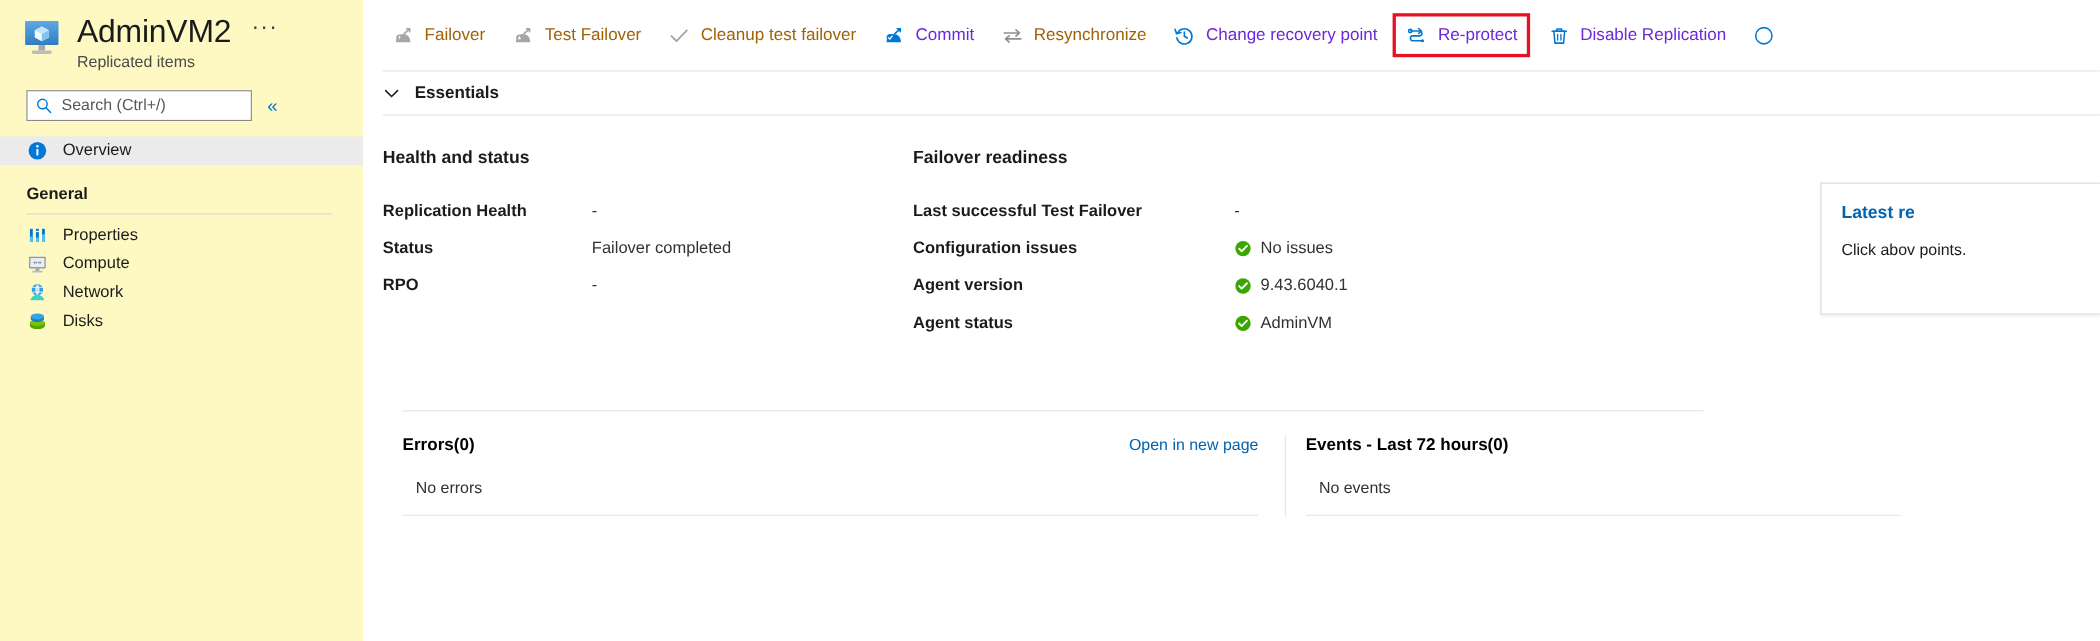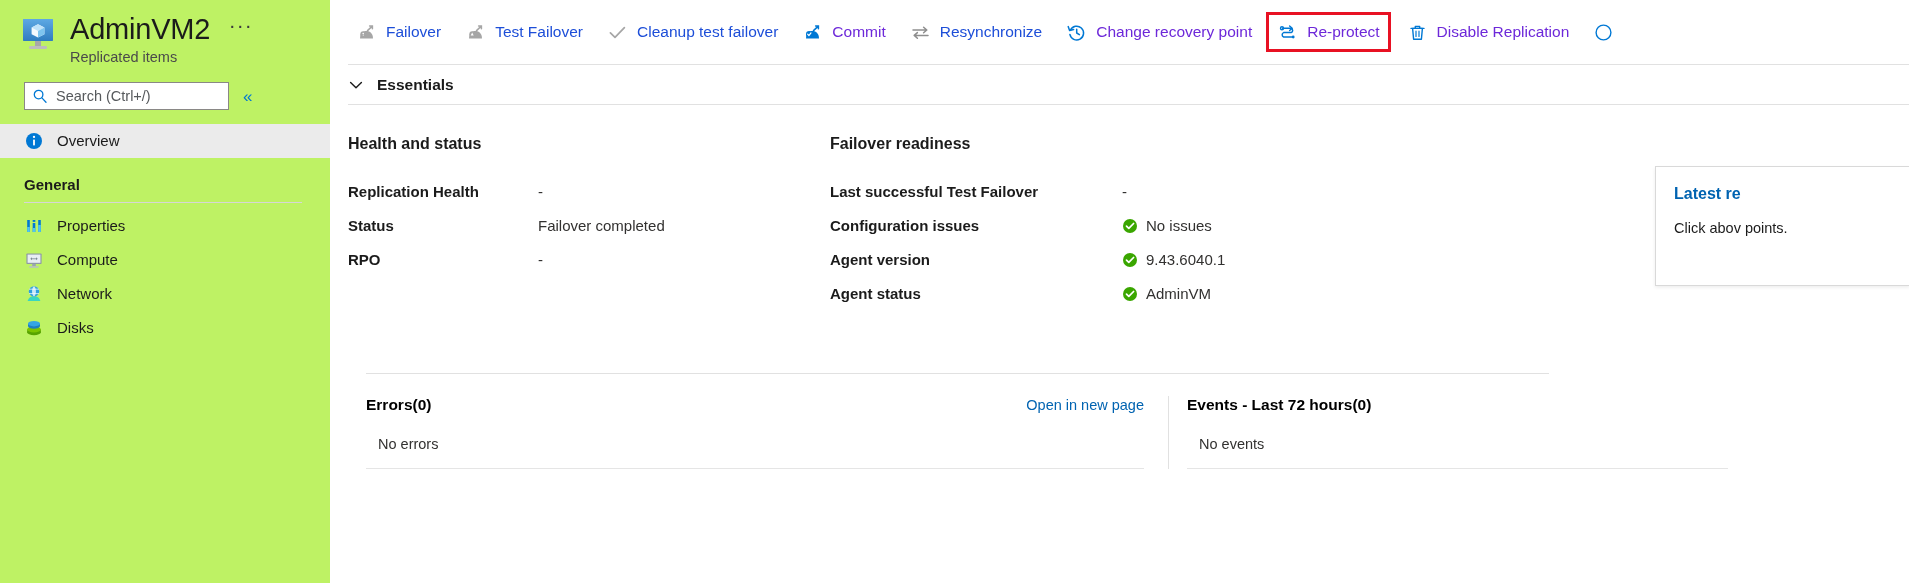--- a/index.html
+++ b/index.html
@@ -10,21 +10,21 @@
     background: #ffffff;
     font-family: "Liberation Sans", sans-serif;
     color: #1b1b1b;
     -webkit-font-smoothing: antialiased;
   }
   .page { position: relative; width: 1909px; height: 583px; display: flex; }
 
   
   .sidebar {
     width: 330px; height: 583px;
-    background: #bef264;
+    background: #fef9c3;
     flex: 0 0 330px;
     position: relative;
   }
   .resource-header {
     display: flex; align-items: flex-start;
     padding: 12px 0 0 20px;
   }
   .res-icon { width: 40px; height: 40px; flex: 0 0 40px; margin-top: 4px; }
   .res-title-wrap { margin-left: 10px; }
   .res-title {
@@ -57,21 +57,21 @@
     font-size: 14.5px; color: #323130; background: transparent;
   }
   .search-input::placeholder { color: #56595c; opacity: 1; }
   .collapse-btn {
     margin-left: 14px; color: #0078d4; font-size: 17px;
     cursor: pointer; line-height: 1; user-select: none;
   }
 
   .nav-list { margin-top: 14px; }
   .nav-item {
-    height: 34px; display: flex; align-items: center;
+    height: 26px; display: flex; align-items: center;
     padding-left: 24px; font-size: 15px; color: #1b1b1b;
     cursor: pointer;
   }
   .nav-item.selected { background: #ebebeb; }
   .nav-ico { width: 20px; height: 20px; flex: 0 0 20px; margin-right: 13px; display: block; }
   .nav-label { line-height: 20px; }
 
   .nav-group-title {
     font-size: 15px; font-weight: 700; color: #1b1b1b;
     padding: 0 0 0 24px; margin-top: 18px;
@@ -89,21 +89,21 @@
   .command-bar {
     height: 64px; display: flex; align-items: center;
     padding-left: 16px; white-space: nowrap;
   }
   .cmd {
     display: inline-flex; align-items: center;
     height: 36px; padding: 0 10px; margin-right: 4px;
     font-size: 15.5px; color: #6d28d9; cursor: pointer;
     position: relative; flex: 0 0 auto;
   }
-  .cmd.disabled { color: #1d4ed8; cursor: default; }
+  .cmd.disabled { color: #a16207; cursor: default; }
   .cmd-ico { width: 21px; height: 21px; flex: 0 0 21px; margin-right: 9px; display:block; }
   .cmd.highlight {
     border: 3px solid #e81123; padding: 0 8px; height: 40px; margin-right: 6px;
   }
   .cmd-label { line-height: 20px; }
 
   .cmdbar-rule {
     height: 1px; background: #e1e1e1; margin-left: 18px;
   }
 

